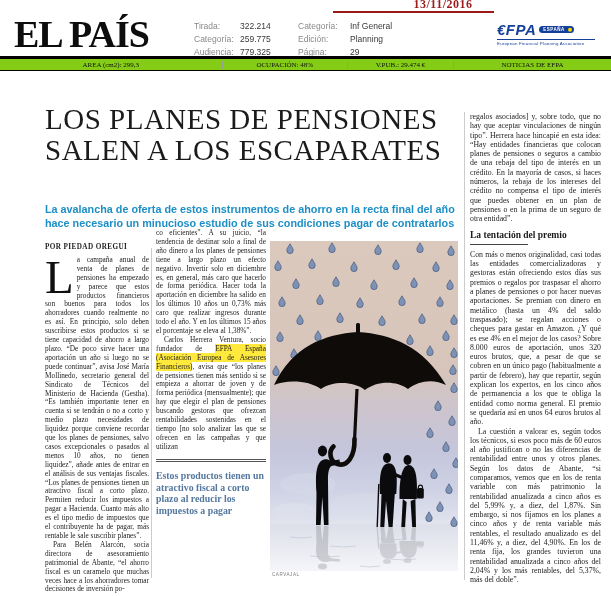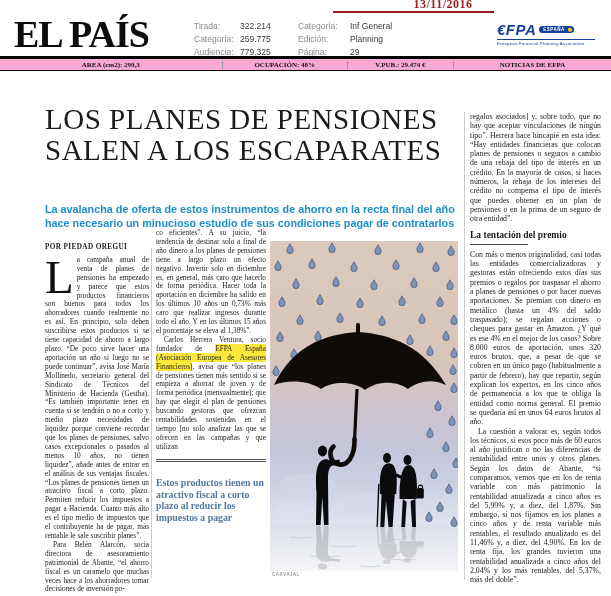--- a/index.html
+++ b/index.html
@@ -26,22 +26,22 @@
   .efpa-pill { position:relative; background:#15409a; color:#fff; border-radius:5px;
                font-family:"Liberation Sans", sans-serif; font-size:4.5px; font-weight:bold;
                padding:1px 9px 1px 4px; letter-spacing:0.5px; }
   .efpa-dot { position:absolute; right:1.5px; top:50%; transform:translateY(-50%);
               width:4.5px; height:4.5px; border-radius:50%; background:#ffd500; }
   .efpa-sub { margin-top:1px; border-top:1px solid #15409a; padding-top:1px;
               font-family:"Liberation Sans", sans-serif; font-size:4.4px; color:#15409a;
               letter-spacing:0.2px; white-space:nowrap; }
 
   .statsbar { position:absolute; left:0; top:56px; width:611px; height:15px;
-              background:#f9a8d4; border-top:3px solid #000; border-bottom:1px solid #000;
-              display:flex; align-items:center; font-size:7px; font-weight:bold; color:#111; }
+              background:#84cc16; border-top:3px solid #000; border-bottom:1px solid #000;
+              display:flex; align-items:center; font-size:7px; font-weight:normal; color:#111; }
   .statsbar .cell { text-align:center; }
   .statsbar .c1 { width:230px; }
   .statsbar .c2 { width:130px; border-left:1px solid #999; }
   .statsbar .c3 { width:110px; border-left:1px solid #999; }
   .statsbar .c4 { width:164px; border-left:1px solid #999; }
 
   
   .headline { position:absolute; left:45px; top:104px; width:430px; font-size:29px;
               line-height:31px; letter-spacing:0.5px; color:#1b1b1b; font-weight:400; }
   .standfirst { position:absolute; left:45px; top:203px; width:435px;
@@ -134,21 +134,21 @@
   <div class="col col1">
     <div class="byline">POR PIEDAD OREGUI</div>
     <p><span class="dropcap">L</span><span>a campaña anual de venta de planes de pensiones ha empezado y parece que estos productos financieros son buenos para todos los ahorradores cuando realmente no es así. En principio, solo deben suscribirse estos productos si se tiene capacidad de ahorro a largo plazo. “De poco sirve hacer una aportación un año si luego no se puede continuar”, avisa José María Mollinedo, secretario general del Sindicato de Técnicos del Ministerio de Hacienda (Gestha). “Es también importante tener en cuenta si se tendrán o no a corto y medio plazo necesidades de liquidez porque conviene recordar que los planes de pensiones, salvo casos excepcionales o pasados al menos 10 años, no tienen liquidez”, añade antes de entrar en el análisis de sus ventajas fiscales. “Los planes de pensiones tienen un atractivo fiscal a corto plazo. Permiten reducir los impuestos a pagar a Hacienda. Cuanto más alto es el tipo medio de impuestos que el contribuyente ha de pagar, más rentable le sale suscribir planes”.</span></p>
     <p class="indent">Para Belén Alarcón, socia directora de asesoramiento patrimonial de Abante, “el ahorro fiscal es un caramelo que muchas veces hace a los ahorradores tomar decisiones de inversión po-</p>
   </div>
 
   <div class="col col2">
     <p>co eficientes”. A su juicio, “la tendencia de destinar solo a final de año dinero a los planes de pensiones tiene a largo plazo un efecto negativo. Invertir solo en diciembre es, en general, más caro que hacerlo de forma periódica. Hacer toda la aportación en diciembre ha salido en los últimos 10 años un 0,73% más caro que realizar ingresos durante todo el año. Y en los últimos 15 años el porcentaje se eleva al 1,38%”.</p>
     <p class="indent"><span>Carlos Herrera Ventura, socio fundador de </span><span class="hl">EFPA España (Asociación Europea de Asesores Financieros)</span><span>, avisa que “los planes de pensiones tienen más sentido si se empieza a ahorrar de joven y de forma periódica (mensualmente); que hay que elegir el plan de pensiones buscando gestoras que ofrezcan rentabilidades sostenidas en el tiempo [no solo analizar las que se ofrecen en las campañas y que utilizan</span></p>
     <div class="quote-divider"></div>
-    <div class="quote" style="margin-top:15px;">Estos productos tienen un atractivo fiscal a corto plazo al reducir los impuestos a pagar</div>
+    <div class="quote" style="margin-top:8px;">Estos productos tienen un atractivo fiscal a corto plazo al reducir los impuestos a pagar</div>
   </div>
 
   <svg class="illus" viewBox="0 0 188 330">
     <defs>
       <linearGradient id="sky" x1="0" y1="0" x2="0" y2="1">
         <stop offset="0" stop-color="#dbc9bd"></stop>
         <stop offset="0.45" stop-color="#d7c5bb"></stop>
         <stop offset="0.60" stop-color="#ccc4ce"></stop>
         <stop offset="0.74" stop-color="#c5c6dc"></stop>
         <stop offset="0.87" stop-color="#ced2e4"></stop>

